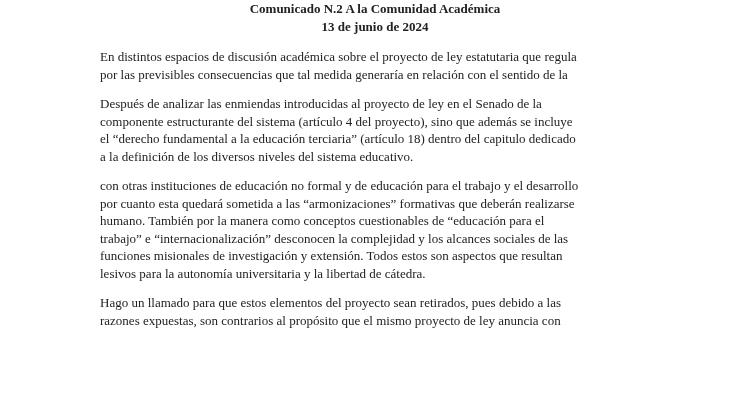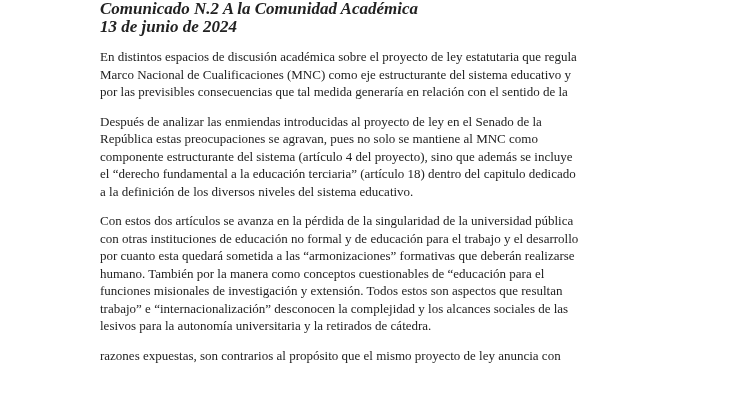--- a/index.html
+++ b/index.html
@@ -14,26 +14,25 @@
     font-family: "Liberation Serif", "DejaVu Serif", serif;
     color: #222222;
     -webkit-font-smoothing: antialiased;
   }
   .page {
     width: 550px;
     padding: 0 100px;
     box-sizing: content-box;
   }
   .title-block {
-    text-align: left;
+    text-align: center;
     font-weight: bold;
-    font-size: 17px;
+    font-size: 13px;
     line-height: 17.5px;
     margin: 0 0 13px 0;
-    font-style: italic;
   }
   .title-line {
     white-space: nowrap;
   }
   .paragraph {
     margin: 0 0 12px 0;
     font-size: 13px;
     line-height: 17.5px;
   }
   .text-line {
@@ -44,36 +43,34 @@
 <body>
 
 <div class="page">
   <div class="title-block">
     <div class="title-line">Comunicado N.2 A la Comunidad Académica</div>
     <div class="title-line">13 de junio de 2024</div>
   </div>
   <div id="paragraphs">
       <div class="paragraph">
         <div class="text-line">En distintos espacios de discusión académica sobre el proyecto de ley estatutaria que regula</div>
-        <div class="text-line">Marco Nacional de Cualificaciones (MNC) como eje estructurante del sistema educativo y</div>
         <div class="text-line">por las previsibles consecuencias que tal medida generaría en relación con el sentido de la</div>
       </div>
       <div class="paragraph">
         <div class="text-line">Después de analizar las enmiendas introducidas al proyecto de ley en el Senado de la</div>
-        <div class="text-line">República estas preocupaciones se agravan, pues no solo se mantiene al MNC como</div>
         <div class="text-line">componente estructurante del sistema (artículo 4 del proyecto), sino que además se incluye</div>
         <div class="text-line">el “derecho fundamental a la educación terciaria” (artículo 18) dentro del capitulo dedicado</div>
         <div class="text-line">a la definición de los diversos niveles del sistema educativo.</div>
       </div>
       <div class="paragraph">
-        <div class="text-line">Con estos dos artículos se avanza en la pérdida de la singularidad de la universidad pública</div>
         <div class="text-line">con otras instituciones de educación no formal y de educación para el trabajo y el desarrollo</div>
         <div class="text-line">por cuanto esta quedará sometida a las “armonizaciones” formativas que deberán realizarse</div>
         <div class="text-line">humano. También por la manera como conceptos cuestionables de “educación para el</div>
+        <div class="text-line">trabajo” e “internacionalización” desconocen la complejidad y los alcances sociales de las</div>
         <div class="text-line">funciones misionales de investigación y extensión. Todos estos son aspectos que resultan</div>
-        <div class="text-line">trabajo” e “internacionalización” desconocen la complejidad y los alcances sociales de las</div>
-        <div class="text-line">lesivos para la autonomía universitaria y la retirados de cátedra.</div>
+        <div class="text-line">lesivos para la autonomía universitaria y la libertad de cátedra.</div>
       </div>
       <div class="paragraph">
+        <div class="text-line">Hago un llamado para que estos elementos del proyecto sean retirados, pues debido a las</div>
         <div class="text-line">razones expuestas, son contrarios al propósito que el mismo proyecto de ley anuncia con</div>
       </div>
     </div>
 </div>
 
 </body></html>

